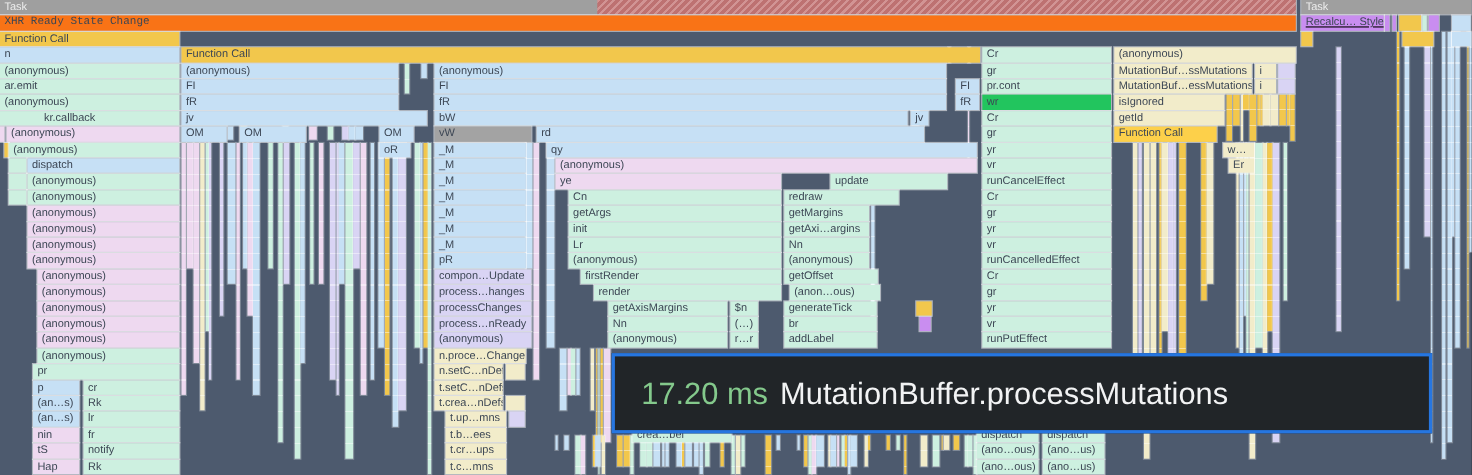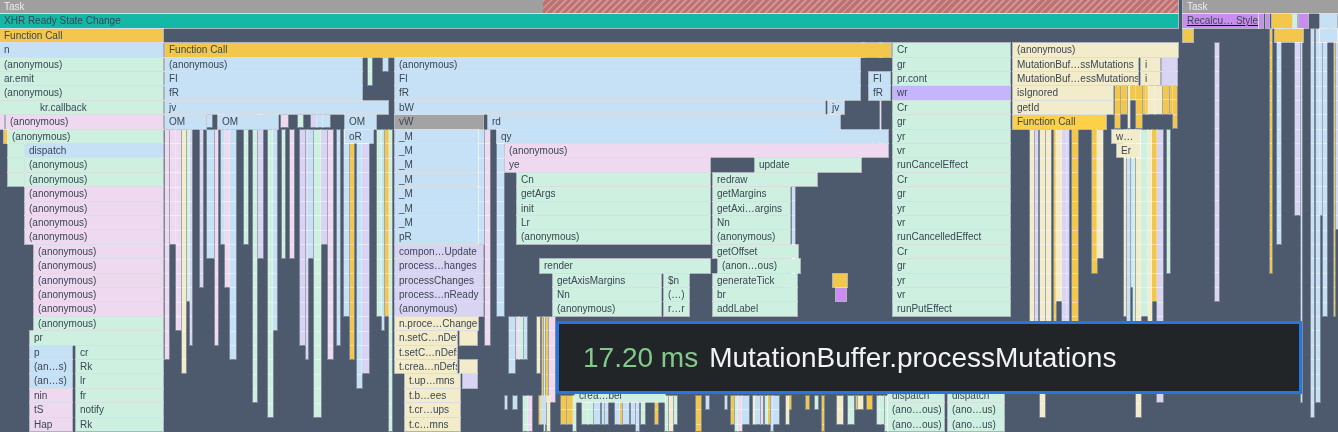--- a/index.html
+++ b/index.html
@@ -204,21 +204,21 @@
       <div class="ncol" style="left: 1335.74px; top: 28.8px; width: 2.25302px; height: 200.6px; background-color: rgb(198, 224, 245);"></div>
     </div>
   <div class="layer" id="bars-layer">
       <div class="bar" style="left: 0px; top: 0px; width: 1178px; height: 13.4px; background: rgb(159, 159, 159);">
         <span class="lt">Task</span>
       </div>
       <div class="bar stripes" style="left: 543px; top: 0px; width: 635px; height: 13.4px; background: repeating-linear-gradient(135deg, rgba(255, 255, 255, 0.22) 0px, rgba(255, 255, 255, 0.22) 2px, rgba(0, 0, 0, 0.04) 2px, rgba(0, 0, 0, 0.04) 5px) rgb(197, 118, 118);"></div>
       <div class="bar" style="left: 1183px; top: 0px; width: 155px; height: 13.4px; background: rgb(159, 159, 159);">
         <span class="lt">Task</span>
       </div>
-      <div class="bar" style="left: 0px; top: 14.4px; width: 1178px; height: 13.4px; background: #14b8a6;">
+      <div class="bar" style="left: 0px; top: 14.4px; width: 1178px; height: 13.4px; background: #f97316; font-family: Liberation Mono, monospace;">
         <span>XHR Ready State Change</span>
       </div>
       <div class="bar" style="left: 1183px; top: 14.4px; width: 75px; height: 13.4px; background: rgb(201, 141, 240); text-decoration: underline;">
         <span>Recalcu… Style</span>
       </div>
       <div class="bar" style="left: 1259px; top: 14.4px; width: 4px; height: 13.4px; background: rgb(201, 141, 240);"></div>
       <div class="bar" style="left: 1266px; top: 14.4px; width: 3px; height: 13.4px; background: rgb(201, 141, 240);"></div>
       <div class="bar" style="left: 1272px; top: 14.4px; width: 20px; height: 13.4px; background: rgb(242, 199, 76);"></div>
       <div class="bar" style="left: 1293px; top: 14.4px; width: 4px; height: 13.4px; background: rgb(205, 240, 224);"></div>
       <div class="bar" style="left: 1299px; top: 14.4px; width: 9px; height: 13.4px; background: rgb(201, 141, 240);"></div>
@@ -287,21 +287,21 @@
       </div>
       <div class="bar" style="left: 165px; top: 86.4px; width: 197px; height: 13.4px; background: rgb(198, 224, 245);">
         <span>fR</span>
       </div>
       <div class="bar" style="left: 395px; top: 86.4px; width: 465px; height: 13.4px; background: rgb(198, 224, 245);">
         <span>fR</span>
       </div>
       <div class="bar" style="left: 869px; top: 86.4px; width: 21px; height: 13.4px; background: rgb(198, 224, 245);">
         <span>fR</span>
       </div>
-      <div class="bar" style="left: 893px; top: 86.4px; width: 117px; height: 13.4px; background: #c4b5fd;">
+      <div class="bar" style="left: 893px; top: 86.4px; width: 117px; height: 13.4px; background: #22c55e;">
         <span>wr</span>
       </div>
       <div class="bar" style="left: 1013px; top: 86.4px; width: 100px; height: 13.4px; background: rgb(242, 236, 202);">
         <span>isIgnored</span>
       </div>
       <div class="bar" style="left: 0px; top: 100.8px; width: 163px; height: 13.4px; background: rgb(205, 240, 224); padding-left: 36px;">
         <span>kr.callback</span>
       </div>
       <div class="bar" style="left: 165px; top: 100.8px; width: 223px; height: 13.4px; background: rgb(198, 224, 245);">
         <span>jv</span>
@@ -468,20 +468,23 @@
         <span>(anonymous)</span>
       </div>
       <div class="bar" style="left: 893px; top: 230.4px; width: 117px; height: 13.4px; background: rgb(205, 240, 224);">
         <span>runCancelledEffect</span>
       </div>
       <div class="bar" style="left: 34px; top: 244.8px; width: 129px; height: 13.4px; background: rgb(238, 217, 240);">
         <span>(anonymous)</span>
       </div>
       <div class="bar" style="left: 395px; top: 244.8px; width: 88px; height: 13.4px; background: rgb(217, 212, 244);">
         <span>compon…Update</span>
+      </div>
+      <div class="bar" style="left: 528px; top: 244.8px; width: 182px; height: 13.4px; background: rgb(205, 240, 224);">
+        <span>firstRender</span>
       </div>
       <div class="bar" style="left: 713px; top: 244.8px; width: 85px; height: 13.4px; background: rgb(205, 240, 224);">
         <span>getOffset</span>
       </div>
       <div class="bar" style="left: 893px; top: 244.8px; width: 117px; height: 13.4px; background: rgb(205, 240, 224);">
         <span>Cr</span>
       </div>
       <div class="bar" style="left: 34px; top: 259.2px; width: 129px; height: 13.4px; background: rgb(238, 217, 240);">
         <span>(anonymous)</span>
       </div>

